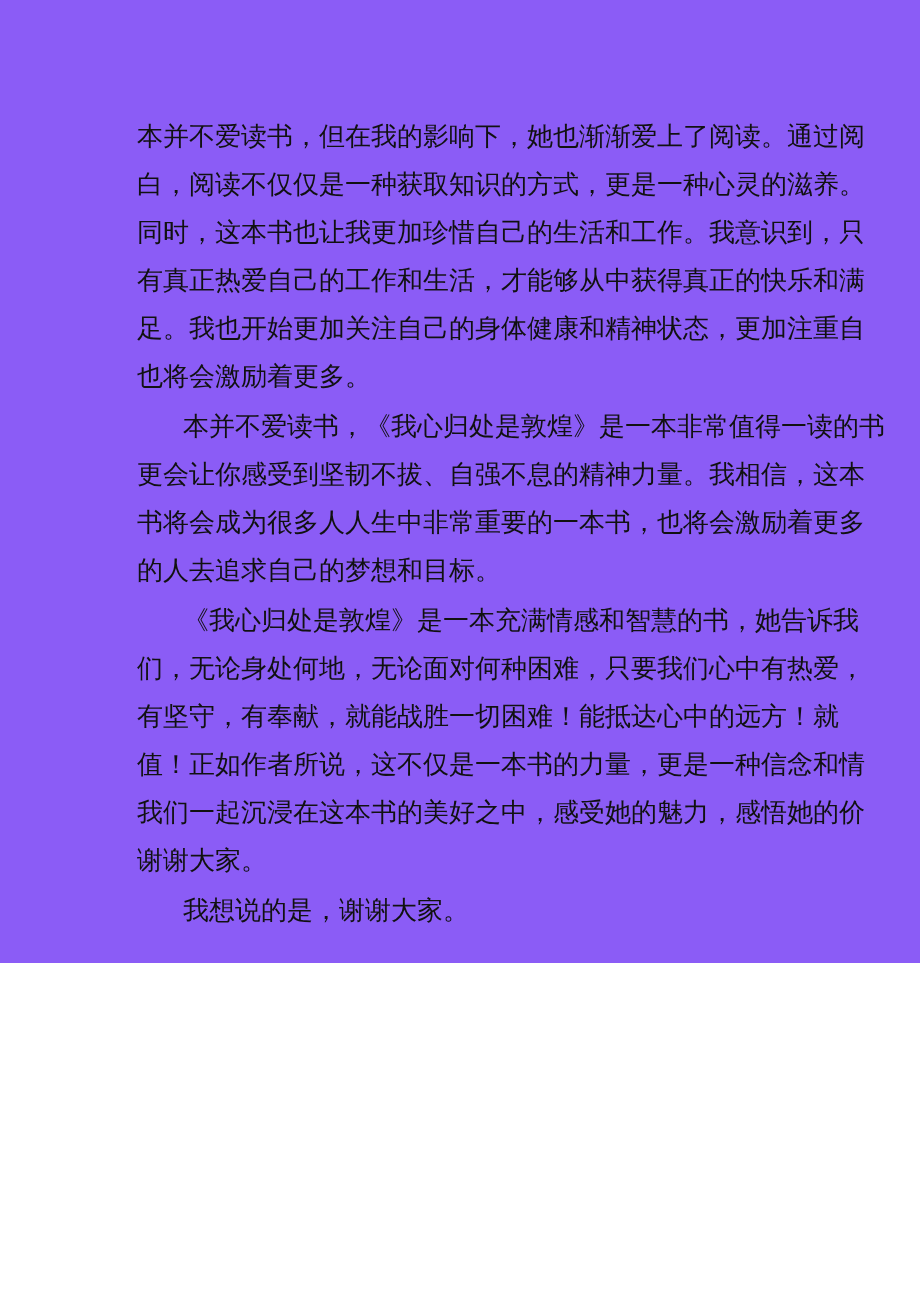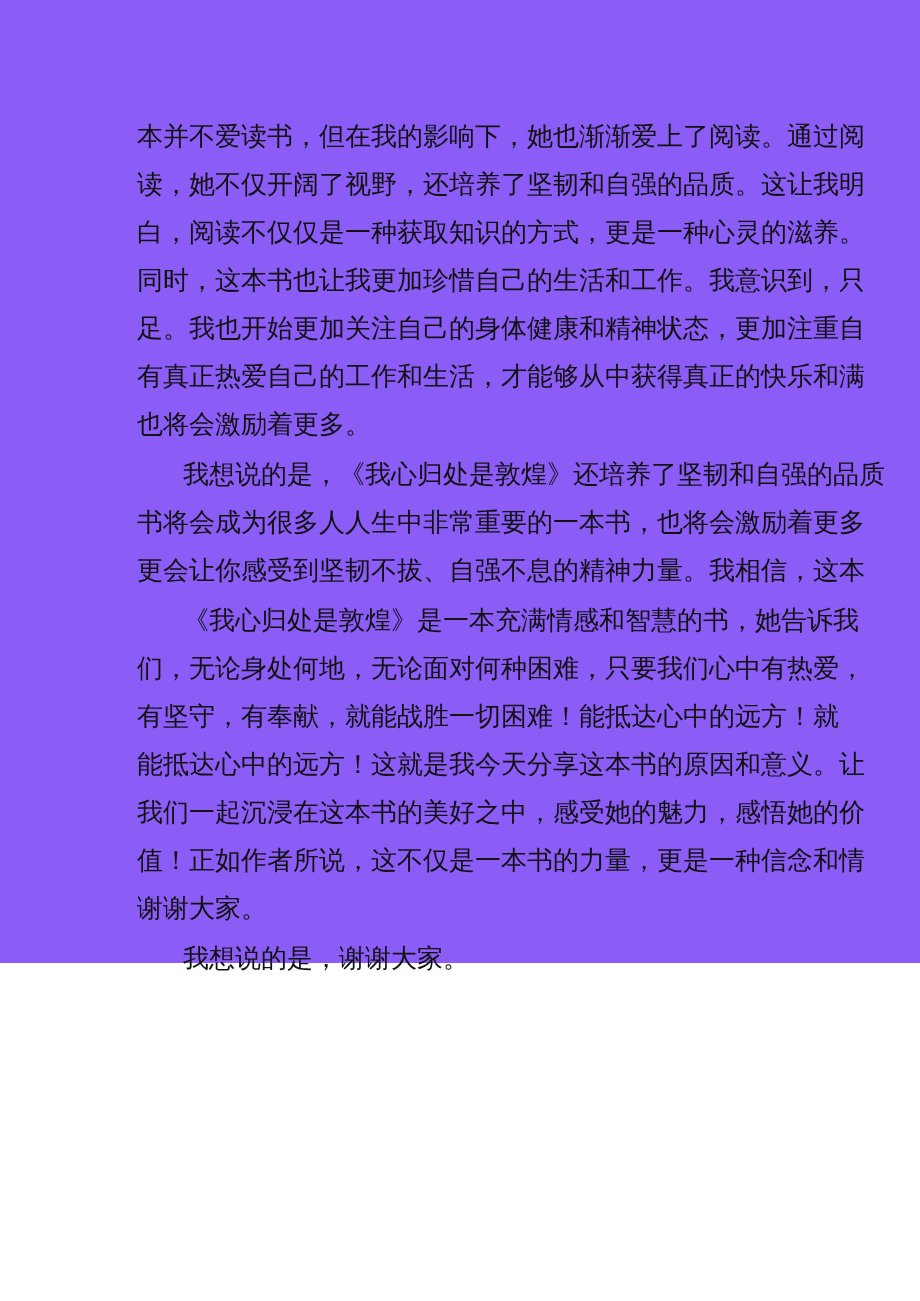--- a/index.html
+++ b/index.html
@@ -49,41 +49,40 @@
     }
   </style>
 </head>
 <body>
 
 <div class="page">
   <div class="text-block">
 
     <div class="paragraph">
       <span class="line">本并不爱读书，但在我的影响下，她也渐渐爱上了阅读。通过阅</span>
-      <span class="line">读，她不仅开阔了视野，还培养了坚韧和自强的品质。这让我明</span>
       <span class="line">白，阅读不仅仅是一种获取知识的方式，更是一种心灵的滋养。</span>
       <span class="line">同时，这本书也让我更加珍惜自己的生活和工作。我意识到，只</span>
+      <span class="line">有真正热爱自己的工作和生活，才能够从中获得真正的快乐和满</span>
       <span class="line">足。我也开始更加关注自己的身体健康和精神状态，更加注重自</span>
-      <span class="line">有真正热爱自己的工作和生活，才能够从中获得真正的快乐和满</span>
       <span class="line last">也将会激励着更多。</span>
     </div>
 
     <div class="paragraph">
-      <span class="line indent">我想说的是，《我心归处是敦煌》还培养了坚韧和自强的品质</span>
+      <span class="line indent">本并不爱读书，《我心归处是敦煌》是一本非常值得一读的书</span>
+      <span class="line">更会让你感受到坚韧不拔、自强不息的精神力量。我相信，这本</span>
       <span class="line">书将会成为很多人人生中非常重要的一本书，也将会激励着更多</span>
-      <span class="line">更会让你感受到坚韧不拔、自强不息的精神力量。我相信，这本</span>
+      <span class="line last">的人去追求自己的梦想和目标。</span>
     </div>
 
     <div class="paragraph">
       <span class="line indent">《我心归处是敦煌》是一本充满情感和智慧的书，她告诉我</span>
       <span class="line">们，无论身处何地，无论面对何种困难，只要我们心中有热爱，</span>
       <span class="line">有坚守，有奉献，就能战胜一切困难！能抵达心中的远方！就</span>
-      <span class="line">能抵达心中的远方！这就是我今天分享这本书的原因和意义。让</span>
+      <span class="line">值！正如作者所说，这不仅是一本书的力量，更是一种信念和情</span>
       <span class="line">我们一起沉浸在这本书的美好之中，感受她的魅力，感悟她的价</span>
-      <span class="line">值！正如作者所说，这不仅是一本书的力量，更是一种信念和情</span>
       <span class="line last">谢谢大家。</span>
     </div>
 
     <div class="paragraph">
       <span class="line indent last">我想说的是，谢谢大家。</span>
     </div>
 
   </div>
 </div>
 

